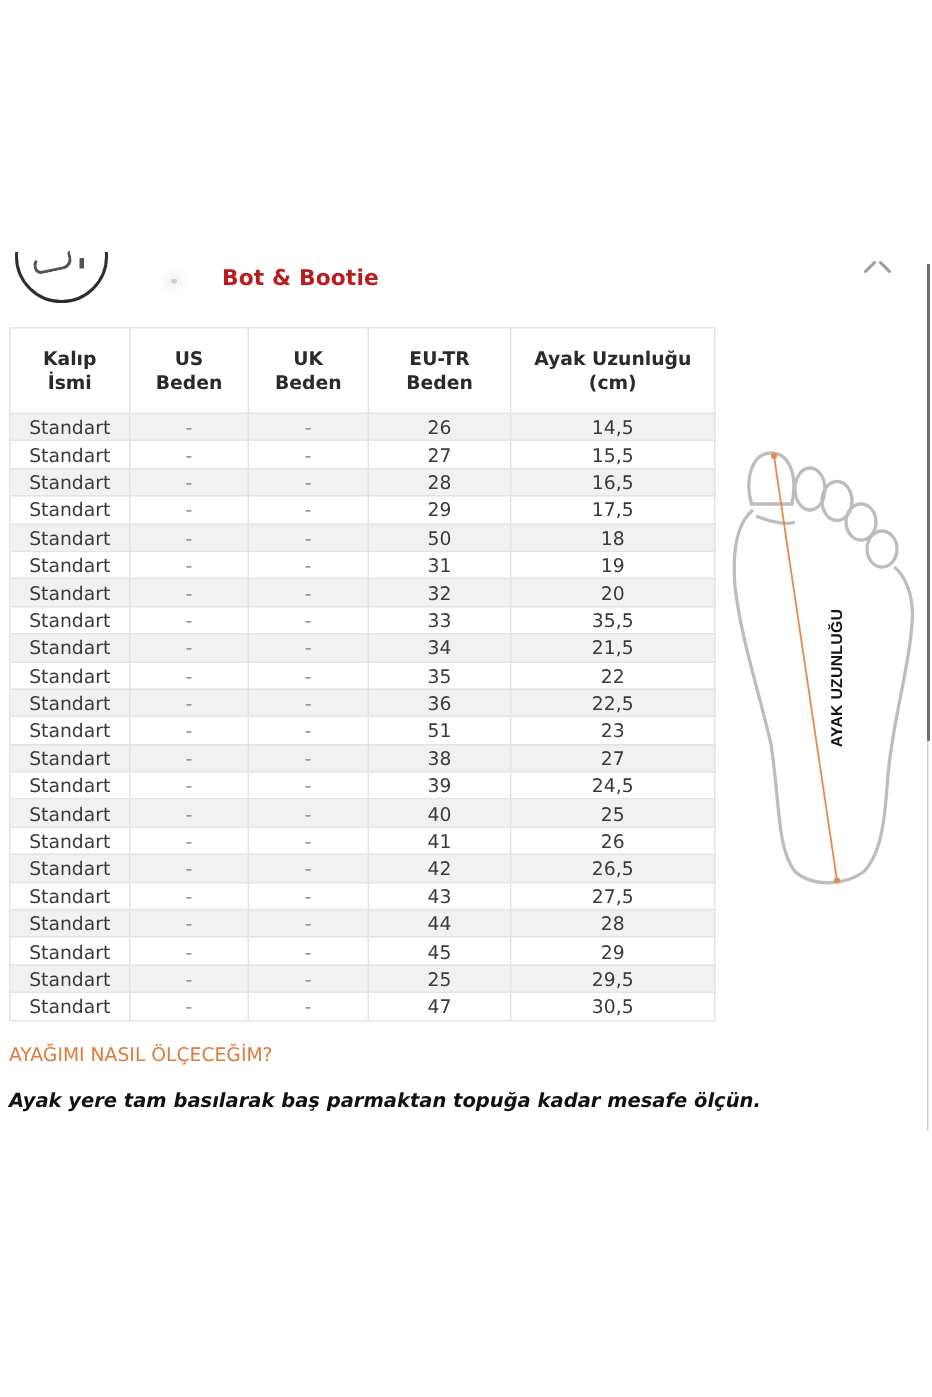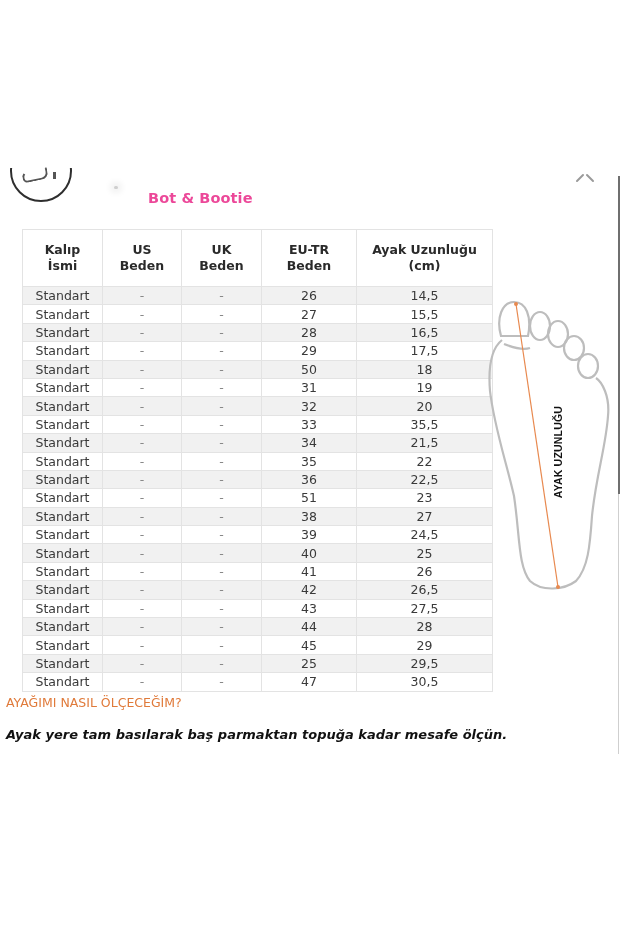--- a/index.html
+++ b/index.html
@@ -12,28 +12,28 @@
     border:2px solid #2e2e2e; border-radius:50%; box-sizing:border-box;
     clip-path: inset(28px 0 0 0);
   }
   .logo-mark {
     position:absolute; left:22px; top:169px; width:22px; height:8px;
     border:2px solid #555; border-radius:8px 2px 8px 6px; transform:rotate(-12deg);
     border-top-color:transparent;
   }
   .logo-bar { position:absolute; left:53px; top:172px; width:3px; height:7px; background:#555; }
   .blur-dot { position:absolute; left:114px; top:186px; width:4px; height:3px; background:#cfcfcf; border-radius:2px; box-shadow:0 0 6px 4px #f2f2f2; }
-  .brand { position:absolute; left:148px; top:190px; font-size:14.5px; font-weight:bold; color:#ec4899; letter-spacing:0.1px; }
+  .brand { position:absolute; left:148px; top:178px; font-size:14.5px; font-weight:bold; color:#b91c1c; letter-spacing:0.1px; }
   .chev { position:absolute; left:575px; top:170px; width:20px; height:14px; }
   .edge-line-top { position:absolute; left:618px; top:176px; width:2px; height:318px; background:#6f6f6f; }
   .edge-line-bot { position:absolute; left:618px; top:494px; width:1px; height:260px; background:#cfcfcf; }
 
   table.size {
-    position:absolute; left:22px; top:218px; border-collapse:collapse;
-    font-size:12.5px; color:#3a3a3a; table-layout:fixed;margin-top:11px;
+    position:absolute; left:6px; top:218px; border-collapse:collapse;
+    font-size:12.5px; color:#3a3a3a; table-layout:fixed;
   }
   table.size th, table.size td { border:1px solid #e3e3e3; text-align:center; padding:0; }
   table.size th { height:56px; font-weight:bold; color:#2a2a2a; font-size:12.5px; line-height:16px; background:#fff; }
   table.size td { height:17.4px; line-height:17px; }
   table.size tr.odd td { background:#f1f1f1; }
   table.size td.dash { color:#888; }
   table.size col.c1 { width:80px; } table.size col.c2 { width:79px; }
   table.size col.c3 { width:80px; } table.size col.c4 { width:95px; } table.size col.c5 { width:136px; }
 
   .foot { position:absolute; left:484px; top:296px; width:130px; height:300px; }

